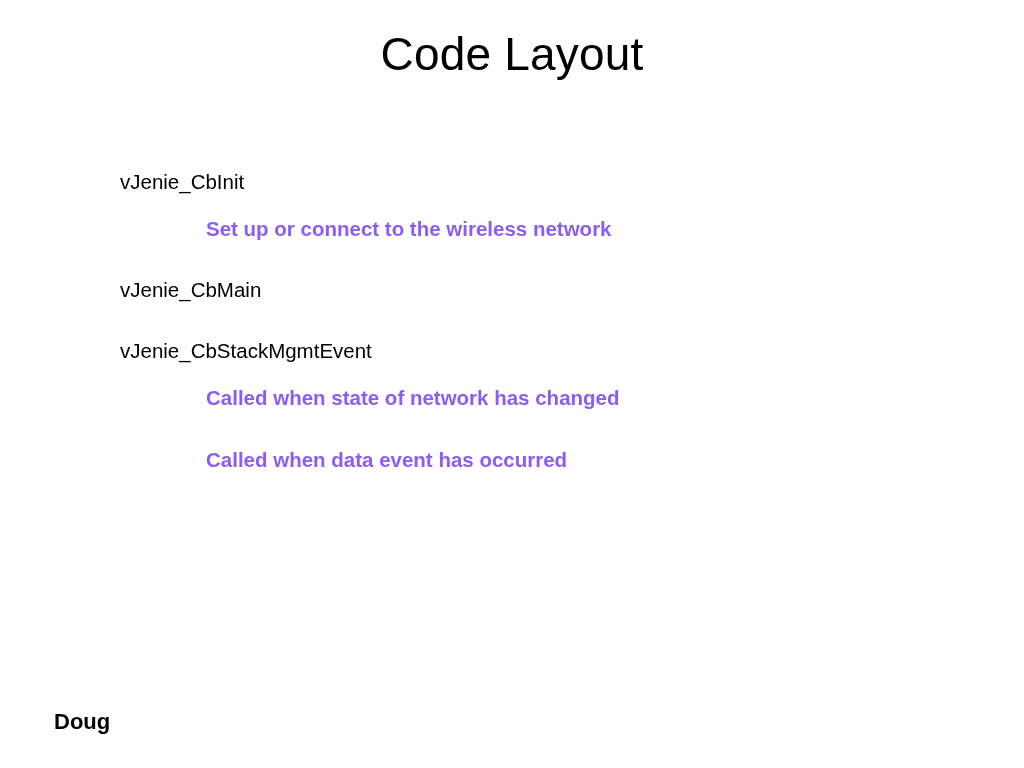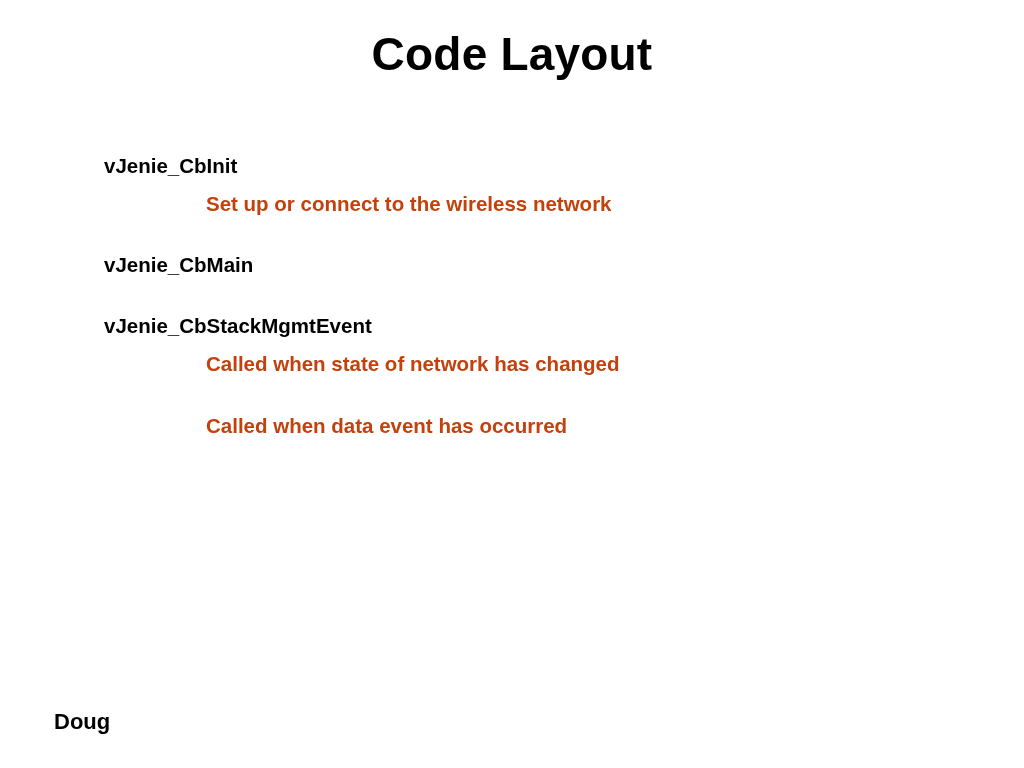--- a/index.html
+++ b/index.html
@@ -20,52 +20,52 @@
     height: 768px;
     background: #ffffff;
   }
   .slide-title {
     position: absolute;
     top: 26px;
     left: 0;
     width: 1024px;
     text-align: center;
     font-size: 46px;
-    font-weight: 700;
+    font-weight: 400;
     line-height: 56px;
     letter-spacing: 0.2px;
     color: #000000;
     white-space: nowrap;
   }
   .body-block {
     position: absolute;
     top: 151px;
     left: 104px;
     width: 530px;
   }
   .entry {
     margin: 0;
     padding: 0;
   }
   .entry + .entry {
     margin-top: 30.7px;
   }
   .entry-name {
     font-size: 20.5px;
-    font-weight: bold;
+    font-weight: normal;
     line-height: 30.7px;
     color: #000000;
-    margin: 0;
+    margin: 16px;
     white-space: nowrap;
   }
   .entry-desc {
     font-size: 20.5px;
     font-weight: bold;
     line-height: 30.7px;
-    color: #c2410c;
+    color: #8b5cf6;
     margin: 7px;
     margin-left: 102px;
     width: 418px;
   }
   .footer-note {
     position: absolute;
     left: 54px;
     top: 708px;
     font-size: 22px;
     font-weight: 700;

